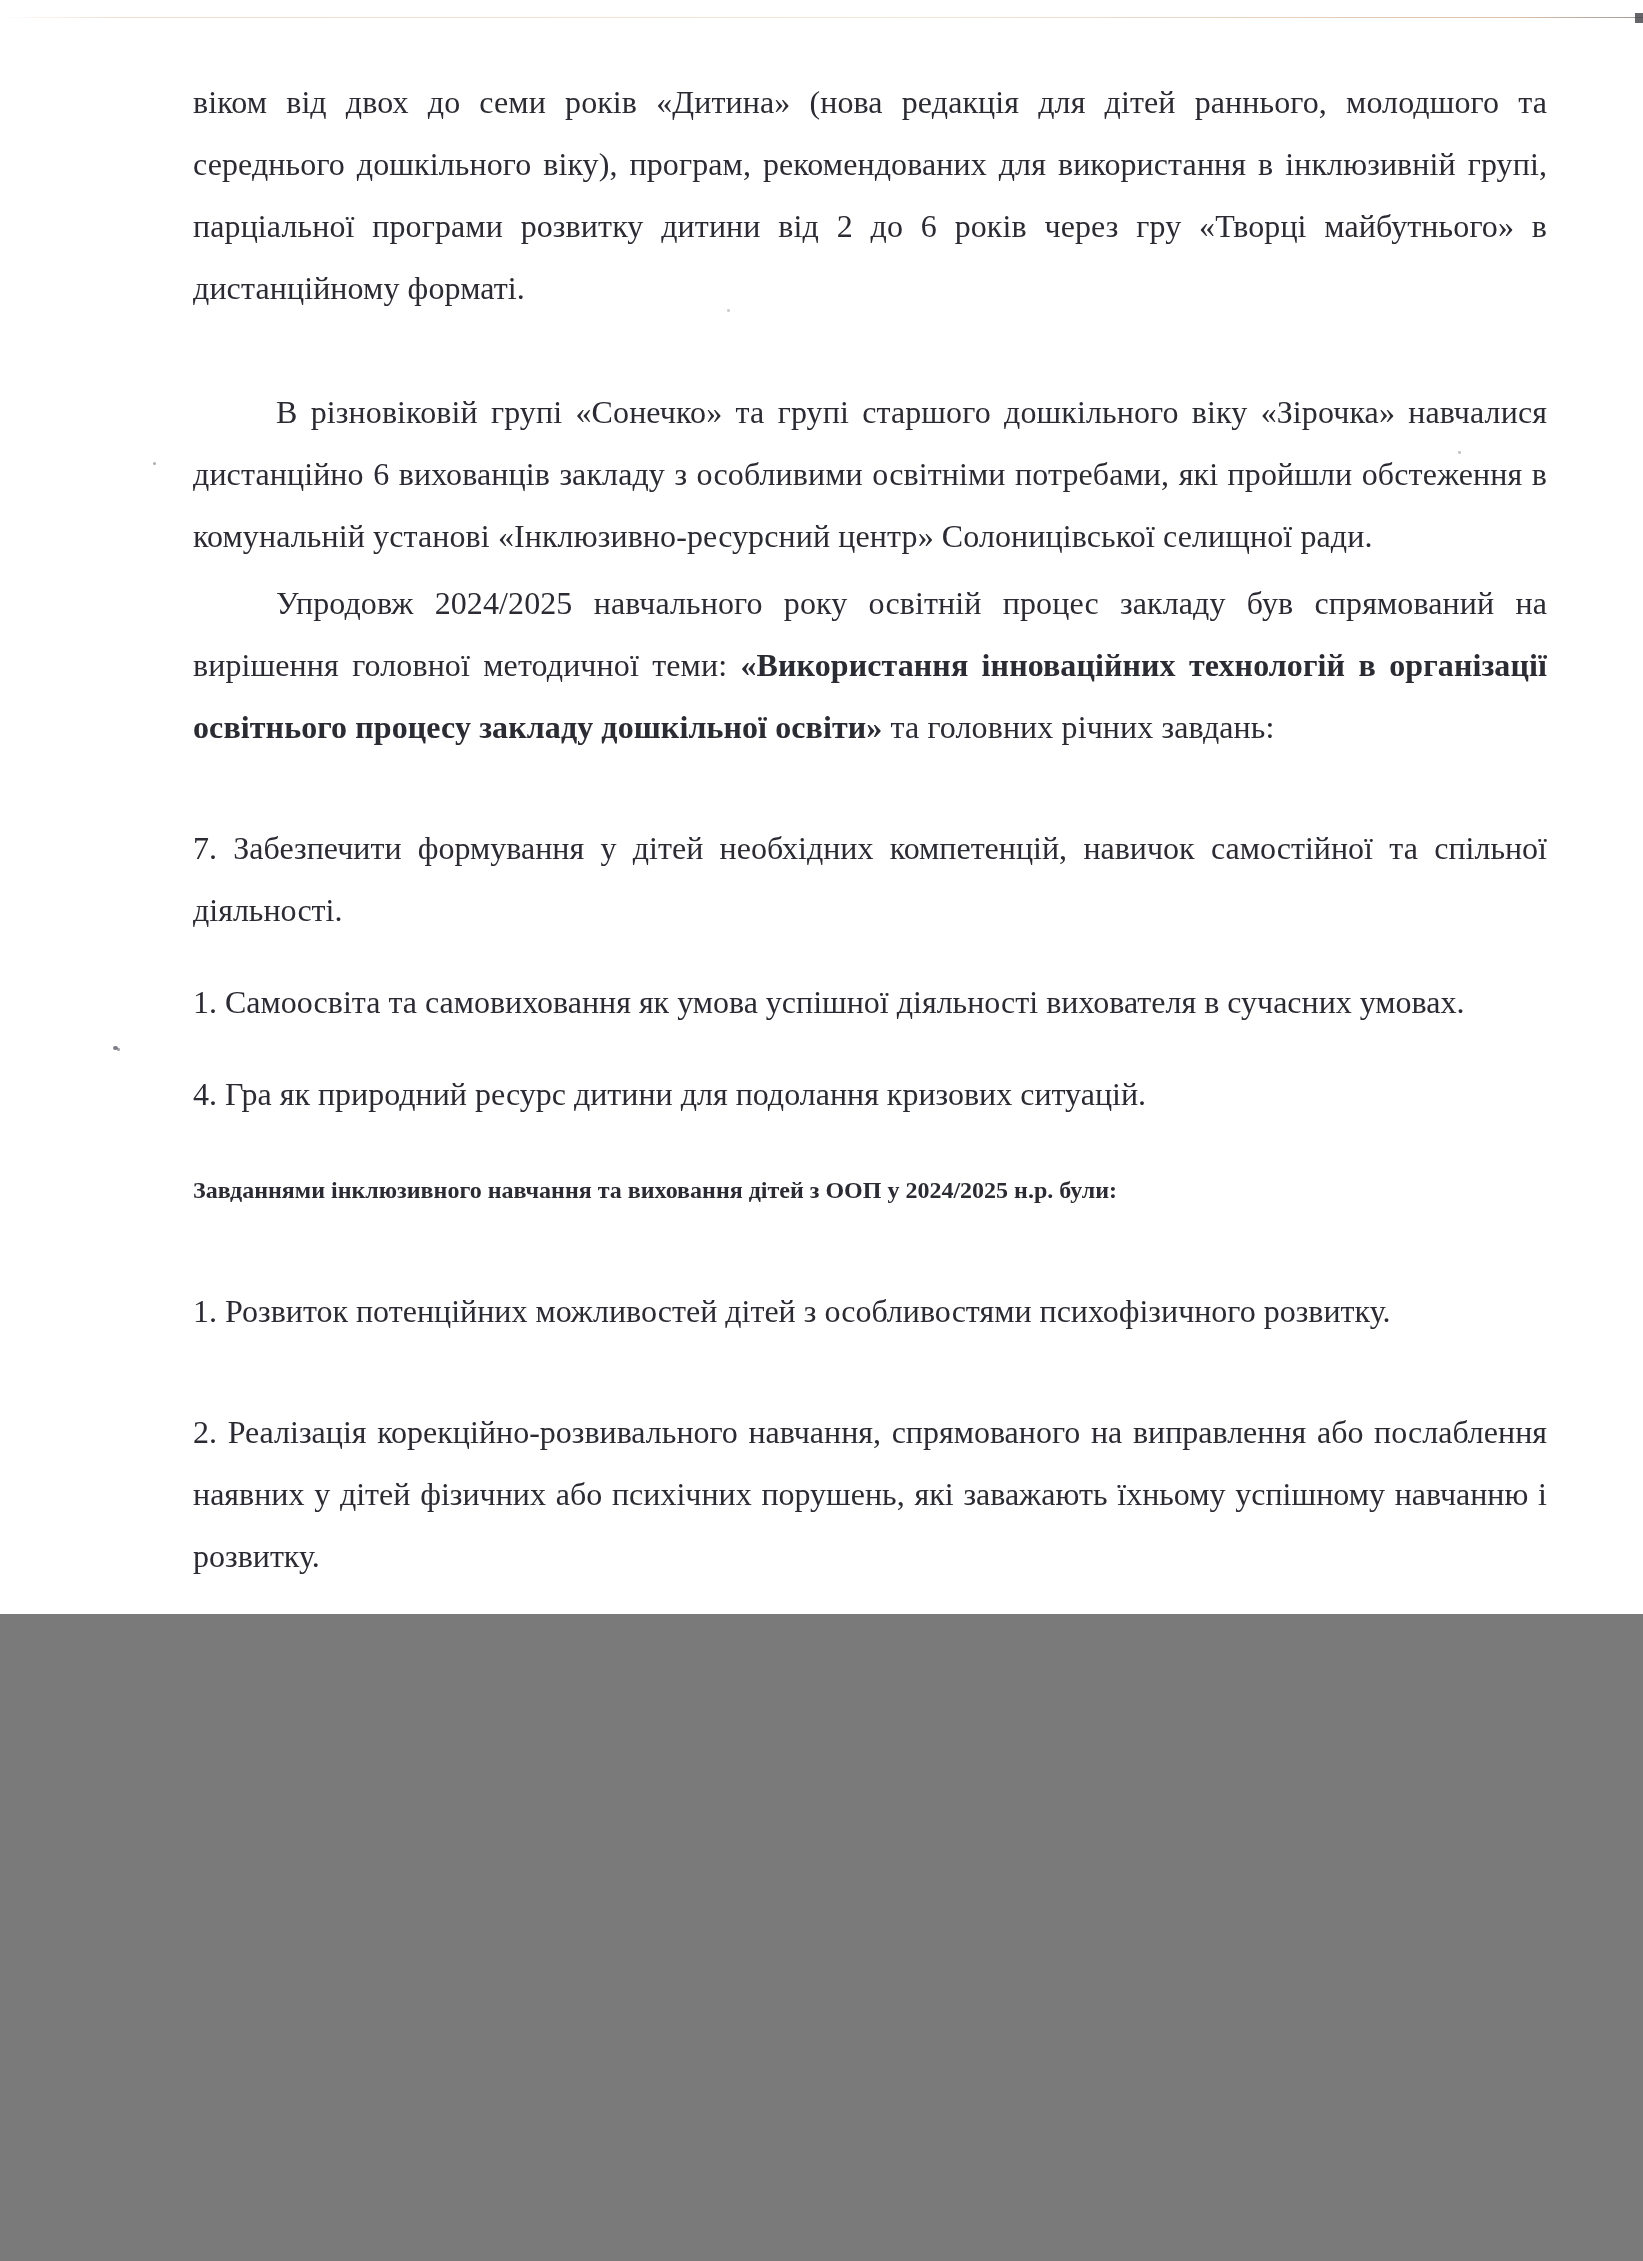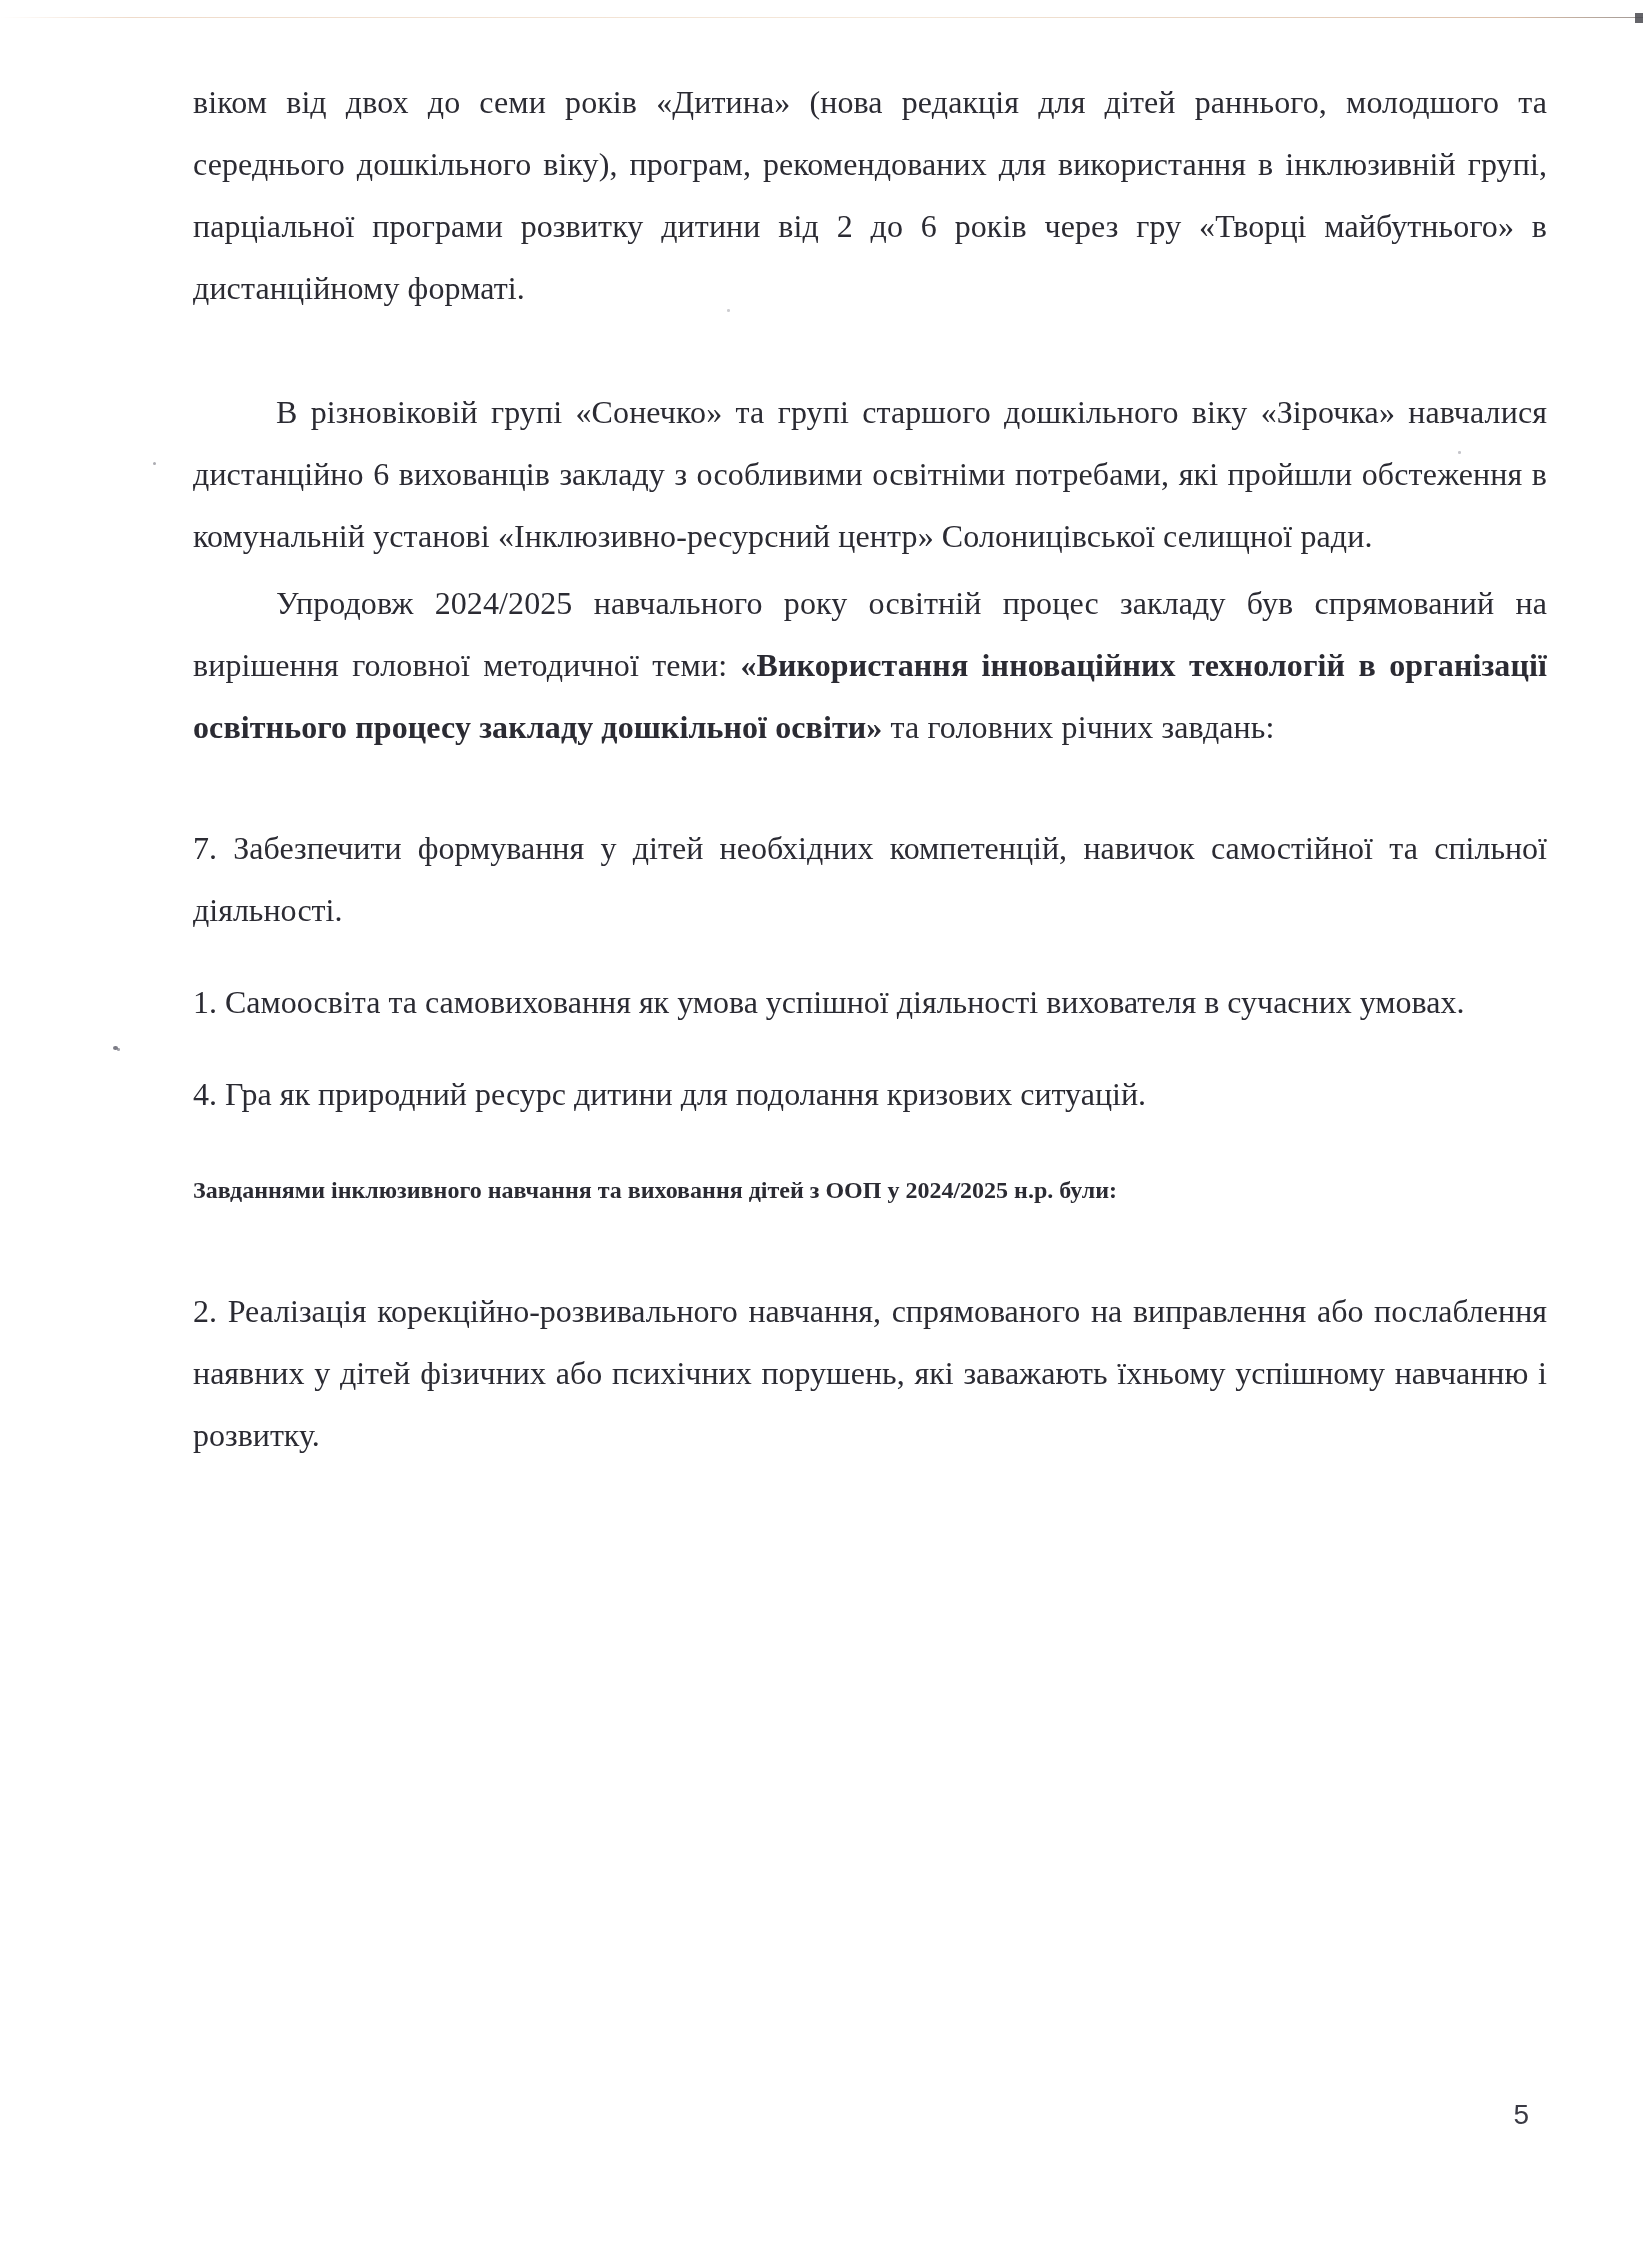--- a/index.html
+++ b/index.html
@@ -4,21 +4,21 @@
 <title>Scanned Document Page</title>
 <style>
   html, body {
     margin: 0;
     padding: 0;
     background: #7a7a7a;
   }
   .page {
     position: relative;
     width: 1644px;
-    height: 2261px;
+    height: 1614px;
     background: #ffffff;
     overflow: hidden;
     box-sizing: border-box;
     font-family: "Liberation Serif", "DejaVu Serif", serif;
     color: #2b2b33;
   }
   
   .scan-edge-top {
     position: absolute;
     top: 17px;
@@ -122,20 +122,21 @@
 
     <p class="list-item spaced-lg">7. Забезпечити формування у дітей необхідних компетенцій, навичок самостійної та спільної діяльності.</p>
 
 
     <p class="list-item spaced">1. Самоосвіта та самовиховання як умова успішної діяльності вихователя в сучасних умовах.</p>
 
     <p class="list-item spaced">4. Гра як природний ресурс дитини для подолання кризових ситуацій.</p>
 
     <p class="heading-bold gap-md">Завданнями інклюзивного навчання та виховання дітей з ООП у 2024/2025 н.р. були:</p>
 
+    <p class="list-item spaced-lg">1. Розвиток потенційних можливостей дітей з особливостями психофізичного розвитку.</p>
 
     <p class="list-item spaced-lg">2. Реалізація корекційно-розвивального навчання, спрямованого на виправлення або послаблення наявних у дітей фізичних або психічних порушень, які заважають їхньому успішному навчанню і розвитку.</p>
 
   </div>
 
   <div class="page-number">5</div>
 
 </div>
 
 

